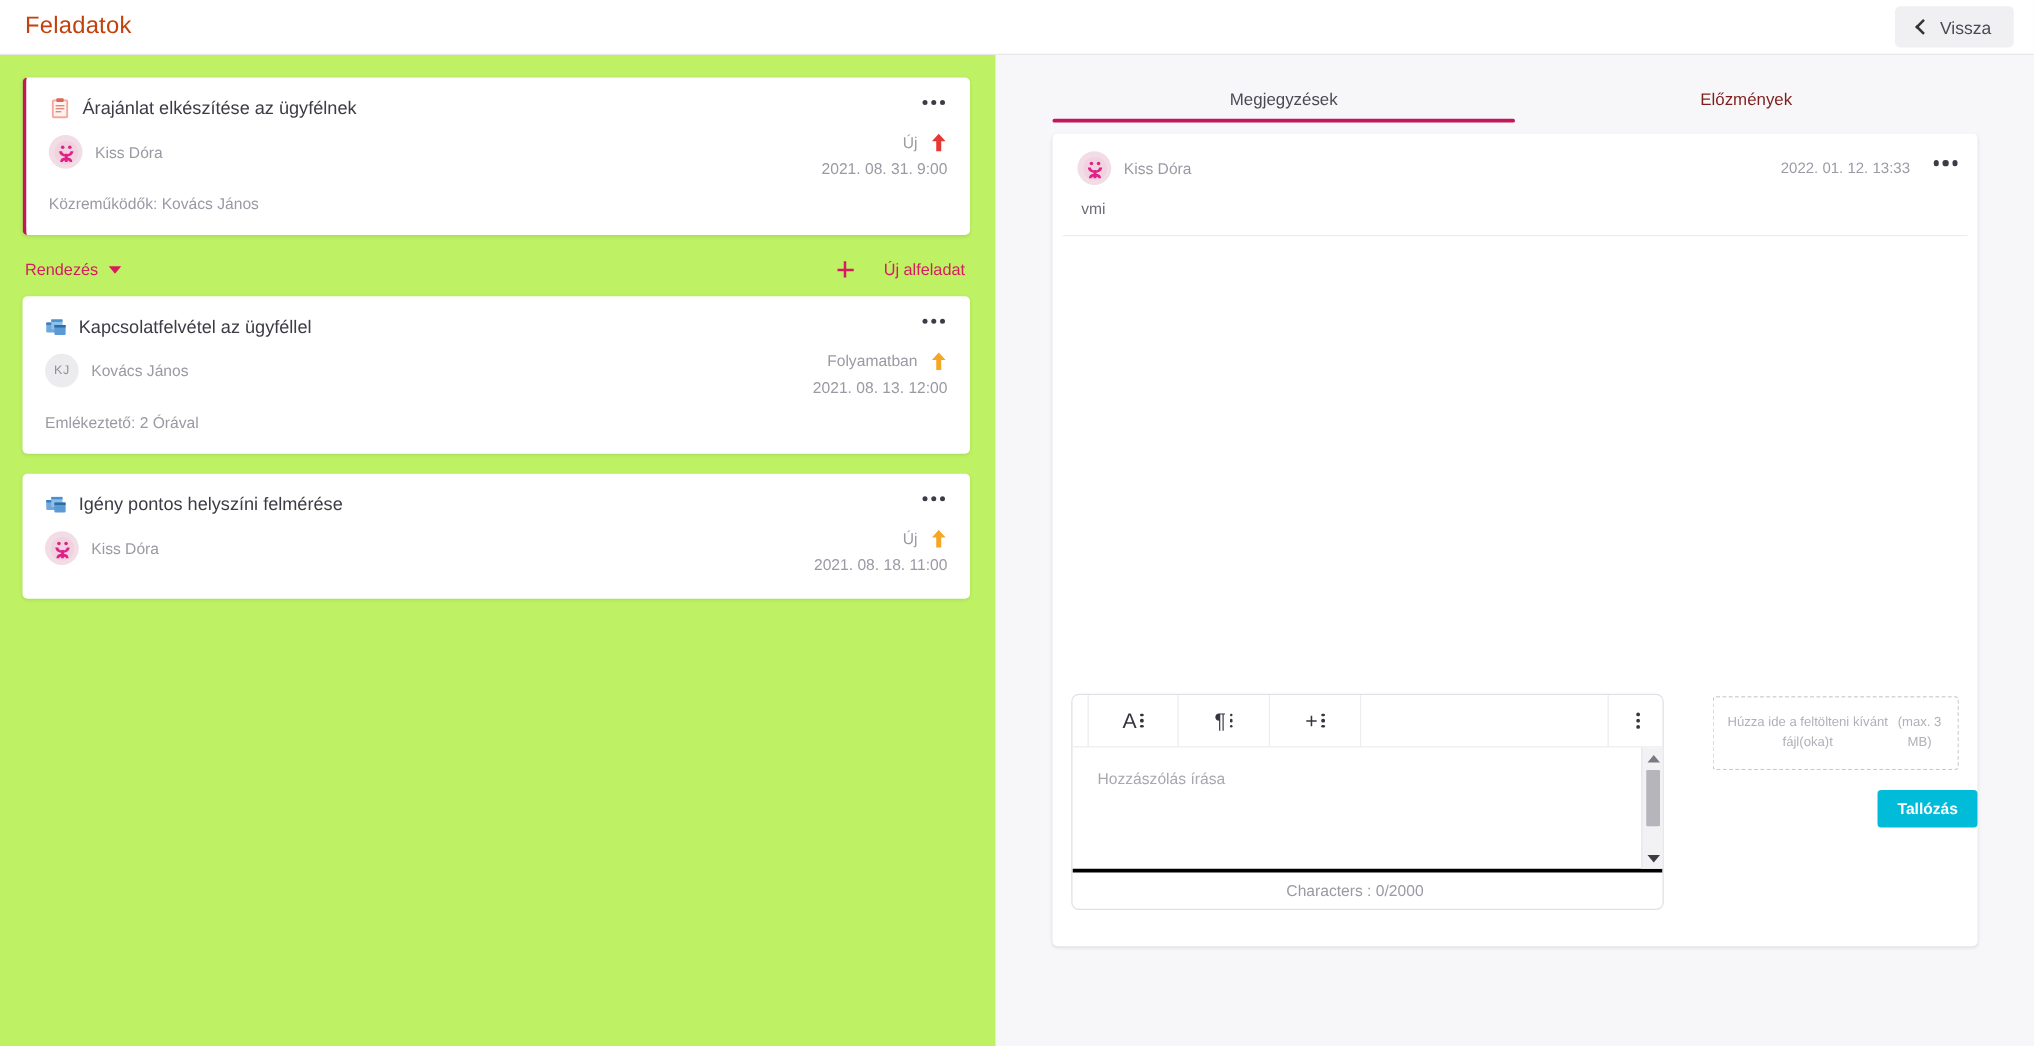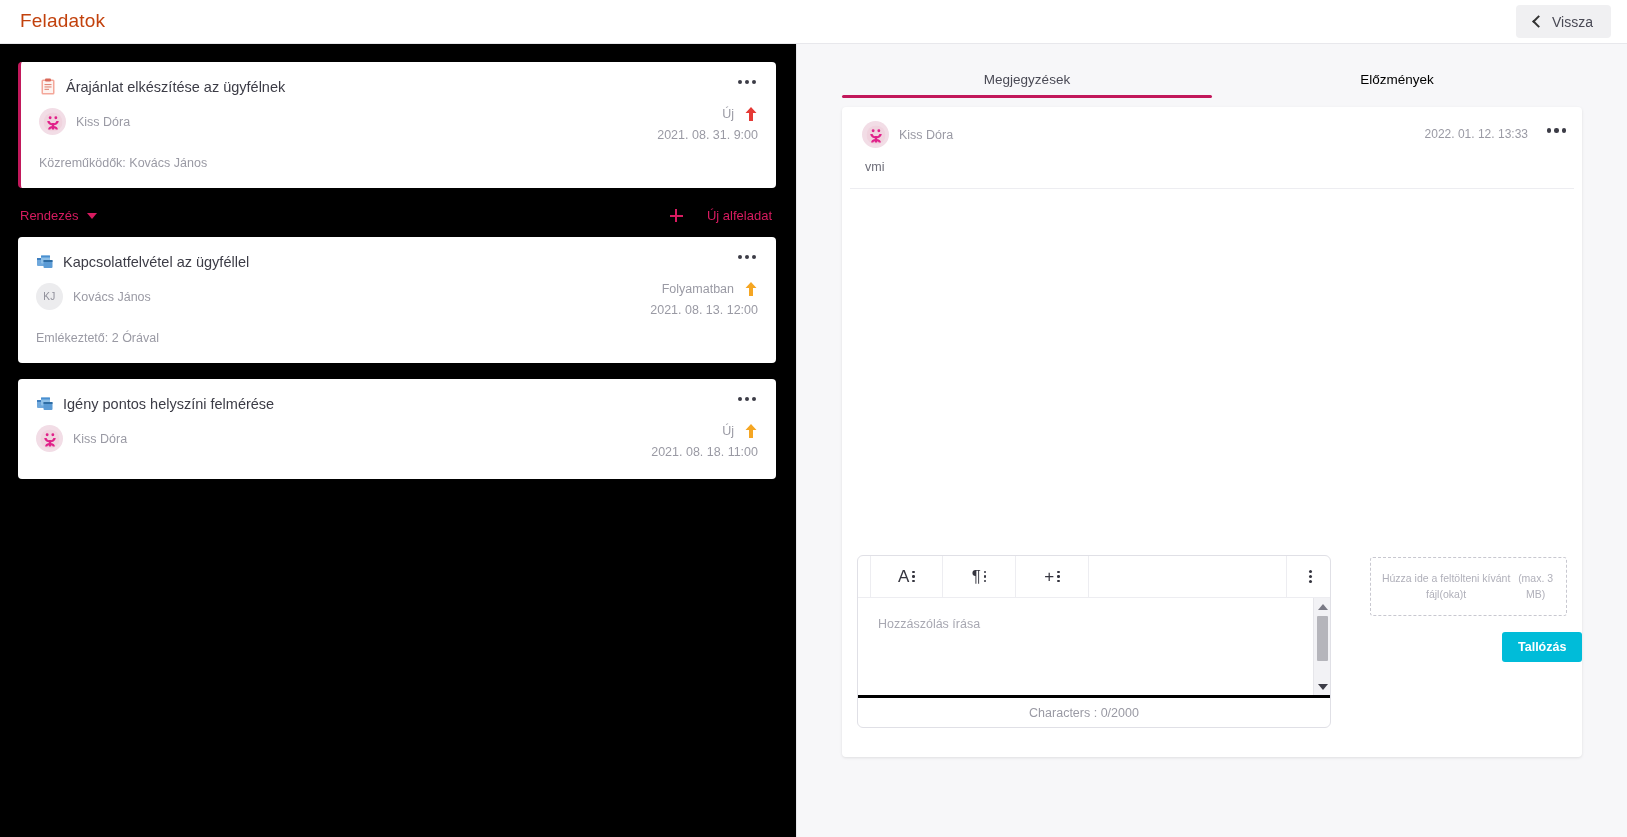--- a/index.html
+++ b/index.html
@@ -38,21 +38,21 @@
     transform: rotate(45deg);
     display: block;
   }
   .back-btn .lbl { font-size: 14px; color: #4a4a55; }
 
   
   .body-wrap { position: absolute; top: 44px; left: 0; width: 1627px; height: 793px; }
   .left-col {
     position: absolute; left: 0; top: 0;
     width: 797px; height: 793px;
-    background: #000000;
+    background: #bef264;
     border-right: 1px solid #e6e6ea;
     padding: 18px 20px 0 18px;
   }
   .right-col {
     position: absolute; left: 797px; top: 0;
     width: 830px; height: 793px;
     background: #f7f7f9;
   }
 
   
@@ -127,21 +127,21 @@
   .plus:before { left: 0; top: 5.5px; width: 13px; height: 2px; }
   .plus:after { top: 0; left: 5.5px; height: 13px; width: 2px; }
 
   
   .tabs {
     display: flex; width: 740px; margin: 16px auto 0 auto;
   }
   .tab {
     flex: 1; text-align: center;
     padding: 12px 0 11px 0;
-    font-size: 13.5px; color: #000000;
+    font-size: 13.5px; color: #7f1d1d;
     cursor: pointer; position: relative;
   }
   .tab.active { color: #4a4a55; }
   .tab.active:after {
     content: ""; position: absolute; left: 0; right: 0; bottom: 0;
     height: 3px; background: #c2185b; border-radius: 2px;
   }
 
   
   .comment-panel {

